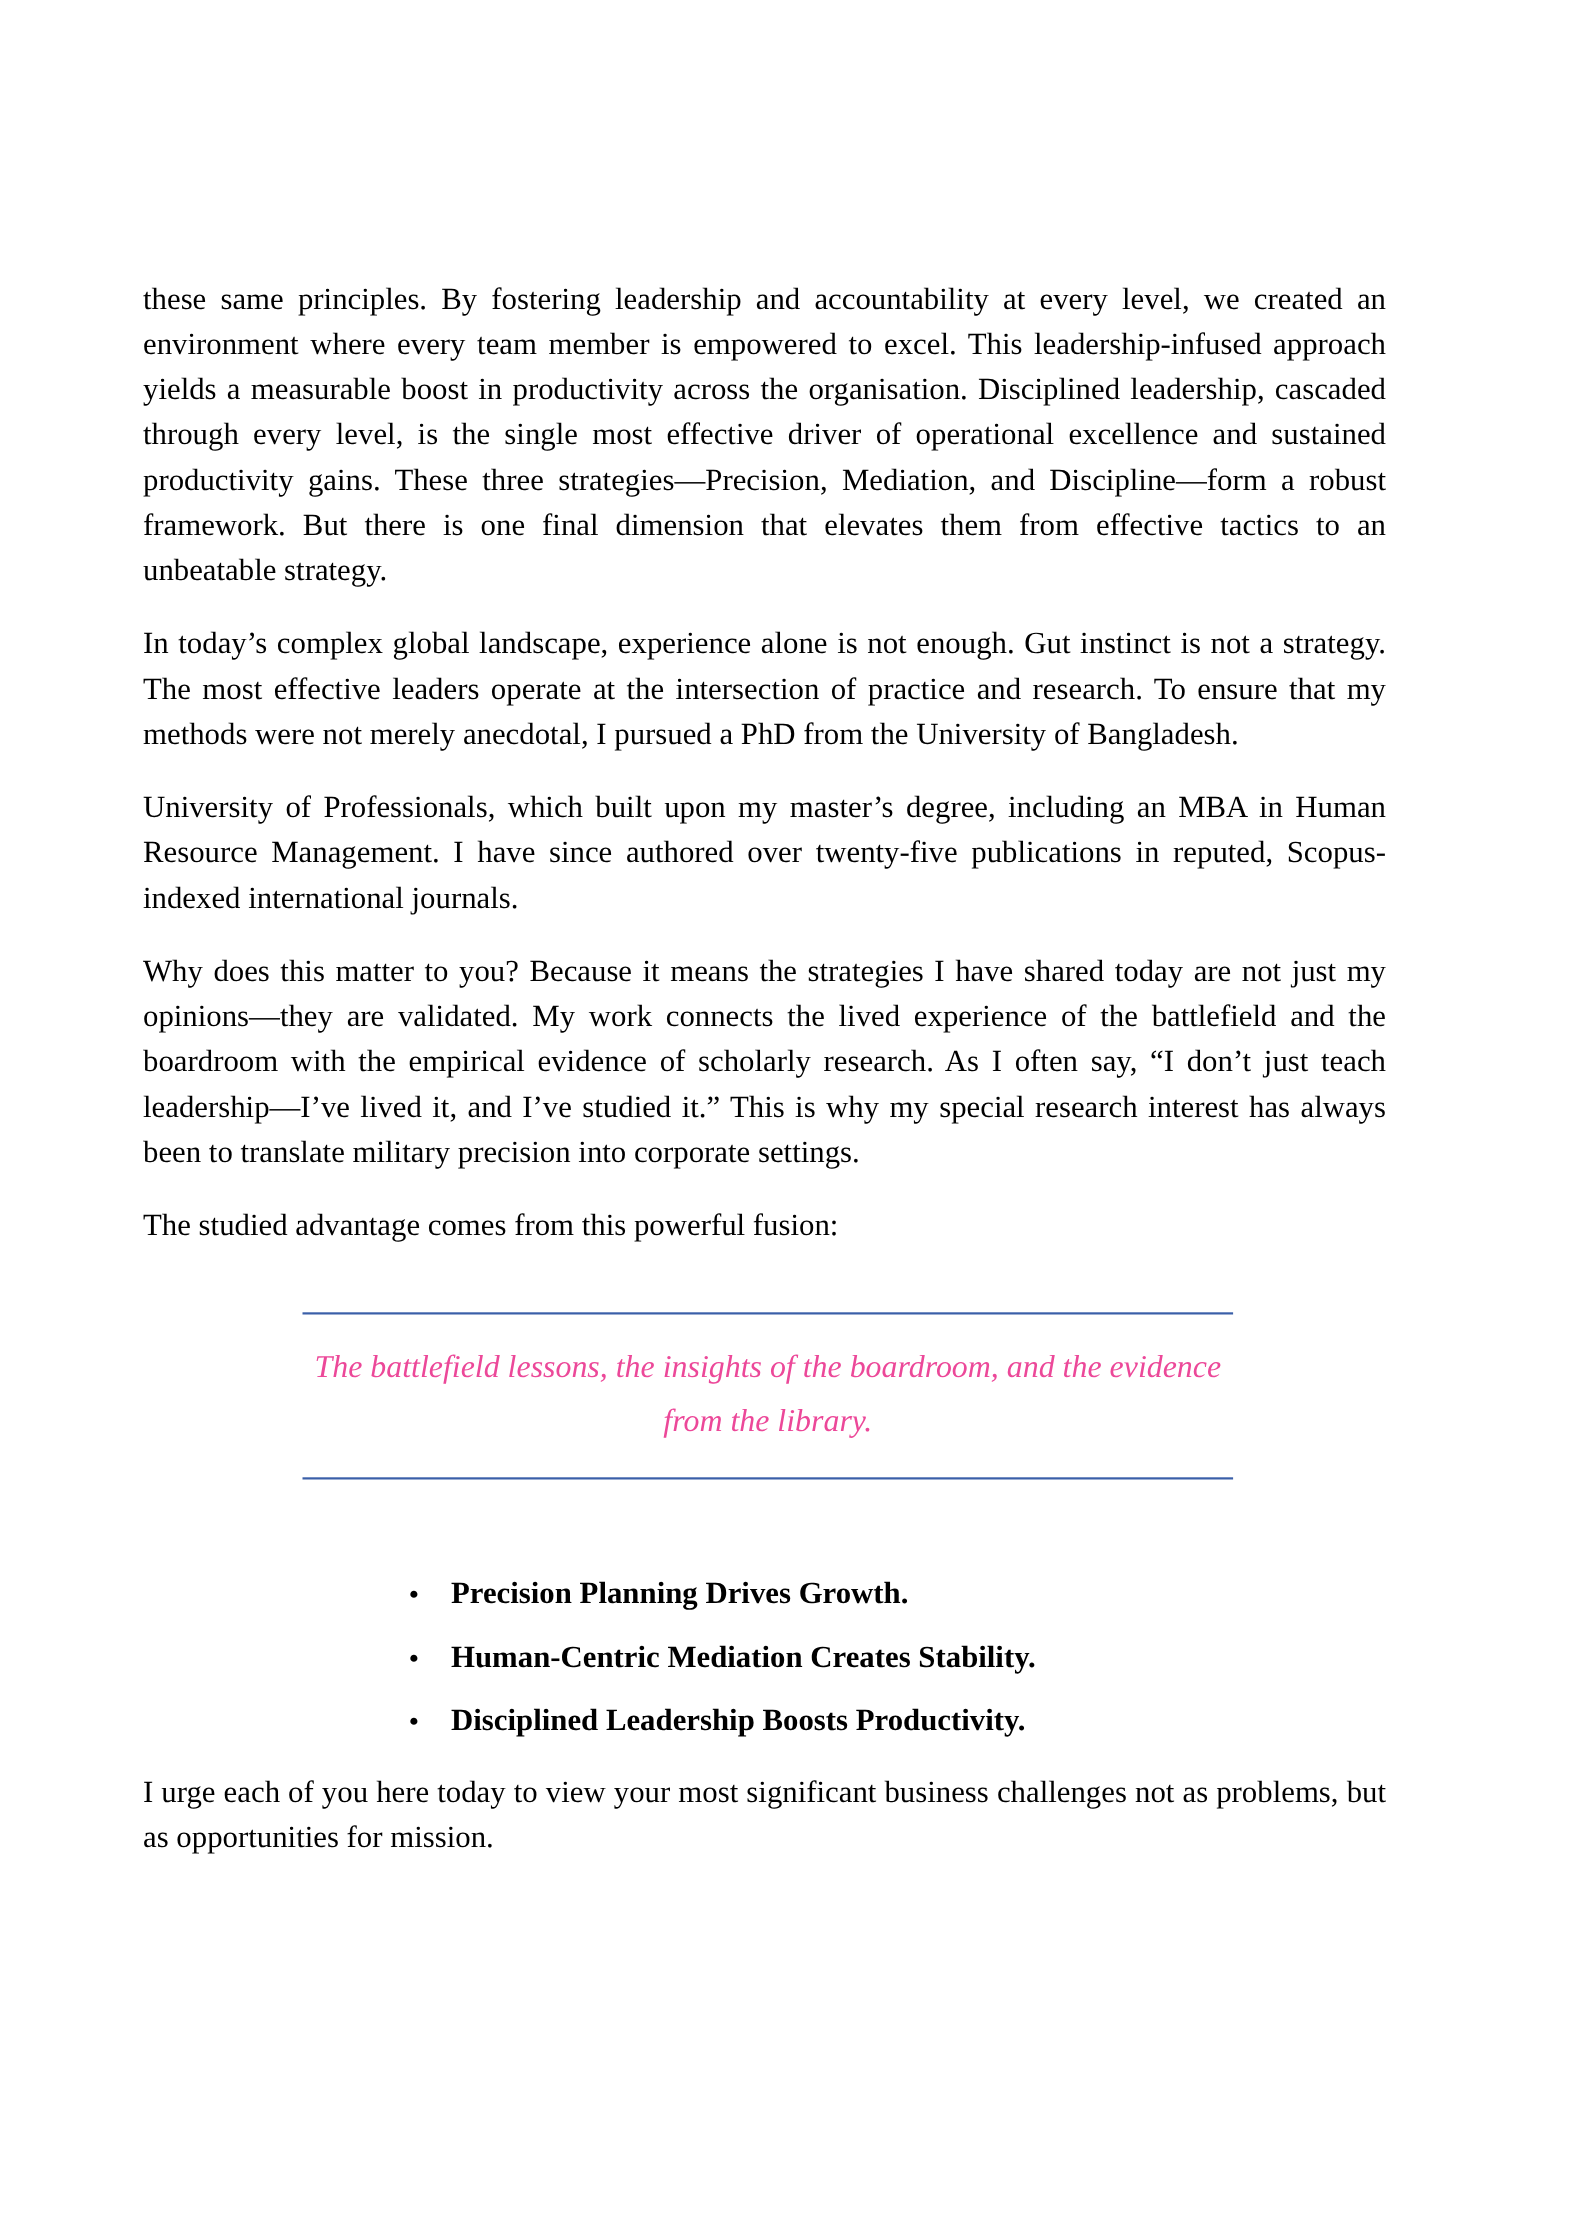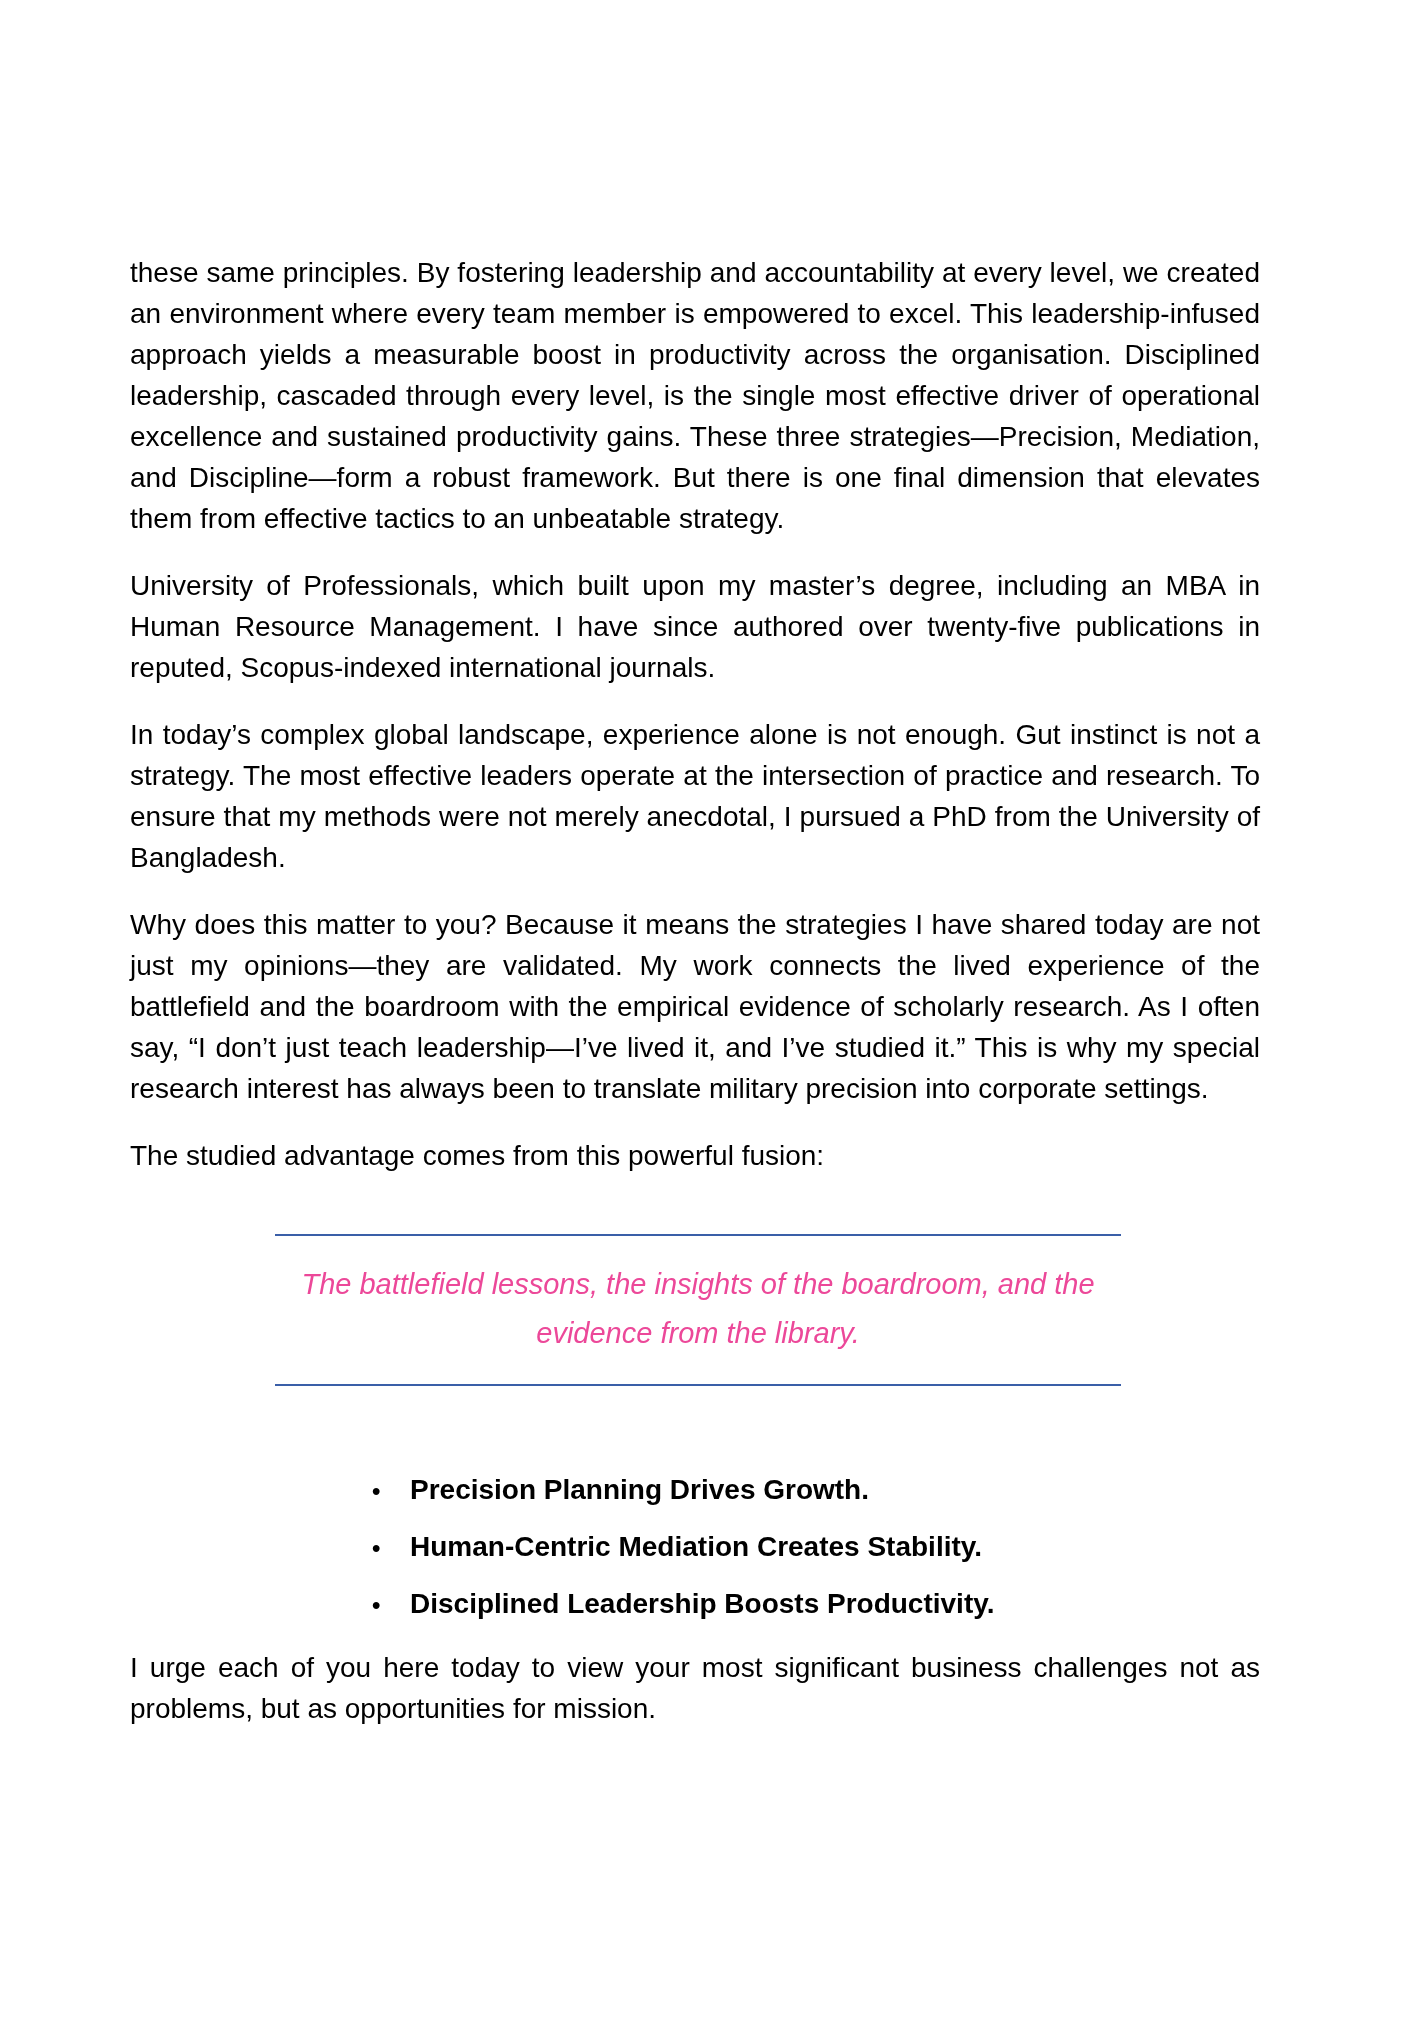--- a/index.html
+++ b/index.html
@@ -7,21 +7,21 @@
     padding: 0;
     background: #ffffff;
   }
   .page {
     position: relative;
     width: 1428px;
     height: 2028px;
     background: #ffffff;
     box-sizing: border-box;
     padding: 252px 168px 0 130px;
-    font-family: Liberation Sans, sans-serif;
+    font-family: Liberation Serif, serif;
     color: #000000;
     overflow: hidden;
   }
   .para {
     font-size: 28px;
     line-height: 41px;
     text-align: justify;
     margin: 0 0 26px 0;
   }
   .para.single {
@@ -65,23 +65,23 @@
     font-size: 24px;
   }
 </style>
 </head>
 <body>
 
 <div class="page">
 
   <p class="para">these same principles. By fostering leadership and accountability at every level, we created an environment where every team member is empowered to excel. This leadership-infused approach yields a measurable boost in productivity across the organisation. Disciplined leadership, cascaded through every level, is the single most effective driver of operational excellence and sustained productivity gains. These three strategies—Precision, Mediation, and Discipline—form a robust framework. But there is one final dimension that elevates them from effective tactics to an unbeatable strategy.</p>
 
+  <p class="para">In today’s complex global landscape, experience alone is not enough. Gut instinct is not a strategy. The most effective leaders operate at the intersection of practice and research. To ensure that my methods were not merely anecdotal, I pursued a PhD from the University of Bangladesh.</p>
+
   <p class="para">University of Professionals, which built upon my master’s degree, including an MBA in Human Resource Management. I have since authored over twenty-five publications in reputed, Scopus-indexed international journals.</p>
-
-  <p class="para">In today’s complex global landscape, experience alone is not enough. Gut instinct is not a strategy. The most effective leaders operate at the intersection of practice and research. To ensure that my methods were not merely anecdotal, I pursued a PhD from the University of Bangladesh.</p>
 
   <p class="para">Why does this matter to you? Because it means the strategies I have shared today are not just my opinions—they are validated. My work connects the lived experience of the battlefield and the boardroom with the empirical evidence of scholarly research. As I often say, “I don’t just teach leadership—I’ve lived it, and I’ve studied it.” This is why my special research interest has always been to translate military precision into corporate settings.</p>
 
   <p class="para single">The studied advantage comes from this powerful fusion:</p>
 
   <div class="quote-block">
     <div class="quote-rule top"></div>
     <div class="quote-text">The battlefield lessons, the insights of the boardroom, and the evidence from the library.</div>
     <div class="quote-rule bottom"></div>
   </div>

